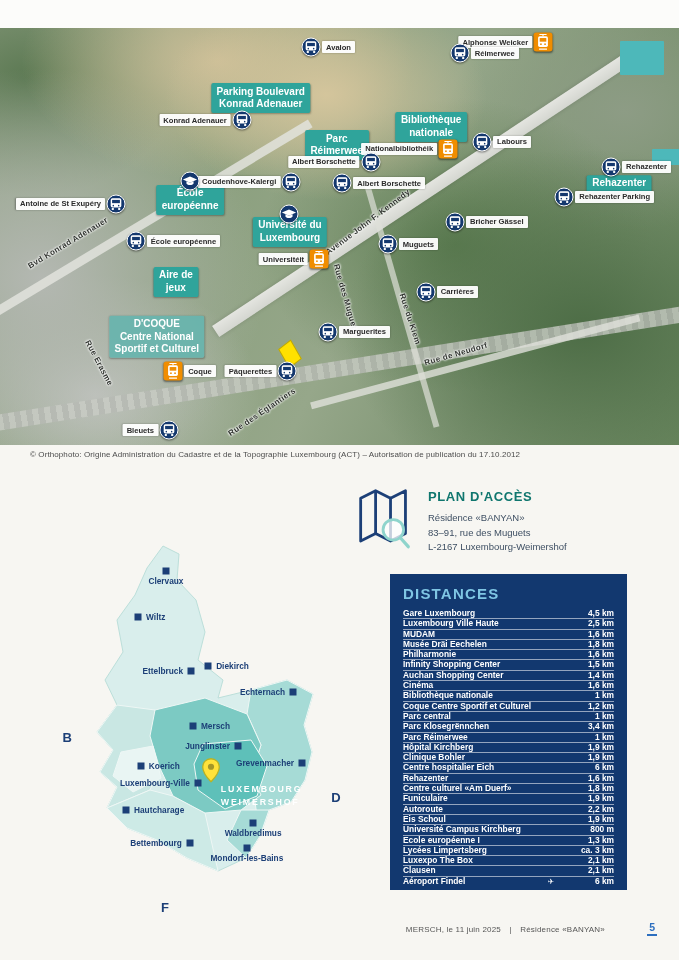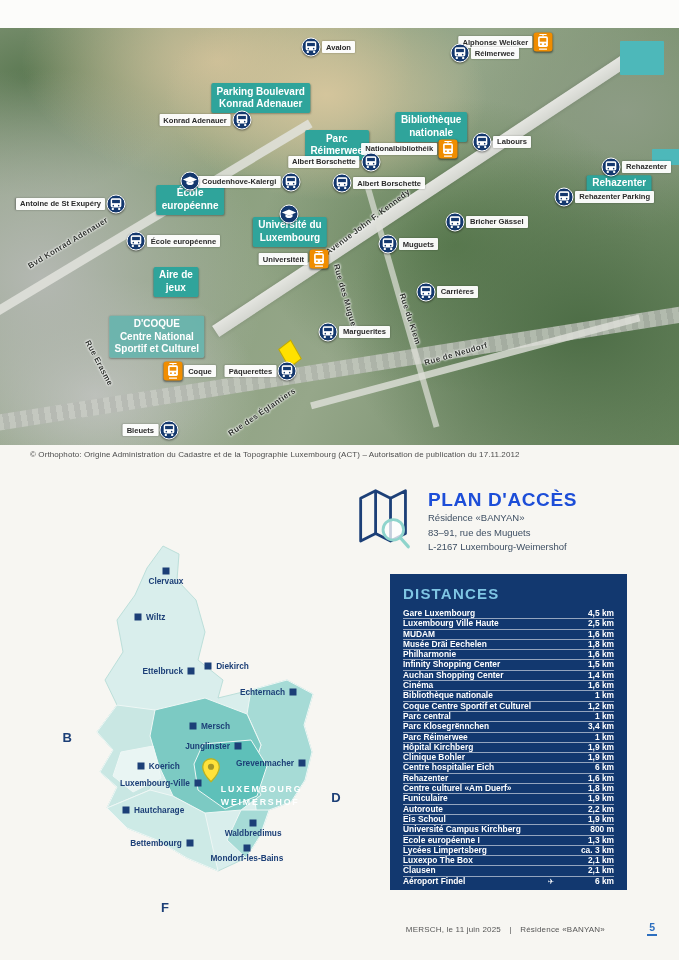--- a/index.html
+++ b/index.html
@@ -42,21 +42,21 @@
   .clip2{left:96%;top:29%;width:30px;height:16px;}
   .site-marker{position:absolute;left:42.7%;top:78.2%;width:14px;height:20px;background:#ffe100;transform:translate(-50%,-50%) rotate(-38deg) skewX(-8deg);border:1px solid rgba(0,0,0,.25);z-index:3;}
   .residence{position:absolute;left:53.2%;top:82%;transform:translate(-50%,-50%);text-align:center;z-index:5;color:#ffe100;}
   .res-l1{font-size:11px;font-weight:bold;letter-spacing:1.5px;text-shadow:-1px -1px 0 #151515,1px -1px 0 #151515,-1px 1px 0 #151515,1px 1px 0 #151515,0 2px 3px rgba(0,0,0,.6);}
   .res-l2{font-size:19px;font-weight:800;letter-spacing:2px;margin-top:1px;text-shadow:-1px -1px 0 #151515,1px -1px 0 #151515,-1px 1px 0 #151515,1px 1px 0 #151515,0 2px 4px rgba(0,0,0,.65);}
 
   .credit{position:absolute;left:30px;top:450px;font-size:8px;color:#4c4c4c;letter-spacing:.1px;}
 
   
   .access-icon{position:absolute;left:356px;top:486px;width:56px;height:66px;}
-  .plan-title{position:absolute;left:428px;top:489px;font-size:19px;font-weight:bold;color:#1d4ed8;letter-spacing:.6px;}
+  .plan-title{position:absolute;left:428px;top:489px;font-size:13px;font-weight:bold;color:#0f766e;letter-spacing:.6px;}
   .address{position:absolute;left:428px;top:511px;font-size:9.5px;color:#3e4f63;line-height:1.55;}
 
   
   .dpanel{position:absolute;left:390px;top:574px;width:237px;height:316px;background:#12386f;box-sizing:border-box;padding:9px 13px 8px 13px;}
   .d-title{font-size:15px;font-weight:bold;color:#7fc6e4;letter-spacing:1.2px;margin:2px 0 7px 0;}
   .d-row{display:flex;align-items:baseline;border-bottom:1px solid rgba(255,255,255,.55);padding:0;height:10.3px;box-sizing:border-box;}
   .d-row:last-child{border-bottom:none;}
   .d-place{flex:1;color:#fff;font-size:8.4px;font-weight:bold;white-space:nowrap;overflow:hidden;line-height:9.2px;}
   .d-val{width:46px;text-align:right;color:#fff;font-size:8.4px;font-weight:bold;line-height:9.2px;}
   .d-plane{color:#fff;font-size:7.5px;line-height:9.2px;margin-right:14px;}
@@ -401,21 +401,21 @@
 Sportif et Culturel</div>
       <div class="street-label" style="left: 54.2%; top: 46.5%; transform: translate(-50%, -50%) rotate(-37deg);">Avenue John F. Kennedy</div>
       <div class="street-label" style="left: 10%; top: 51.6%; transform: translate(-50%, -50%) rotate(-31deg);">Bvd Konrad Adenauer</div>
       <div class="street-label" style="left: 14.6%; top: 80.3%; transform: translate(-50%, -50%) rotate(62deg);">Rue Erasme</div>
       <div class="street-label" style="left: 51%; top: 65%; transform: translate(-50%, -50%) rotate(74deg);">Rue des Muguets</div>
       <div class="street-label" style="left: 60.4%; top: 69.8%; transform: translate(-50%, -50%) rotate(72deg);">Rue du Kiem</div>
       <div class="street-label" style="left: 67.2%; top: 78.2%; transform: translate(-50%, -50%) rotate(-16deg);">Rue de Neudorf</div>
       <div class="street-label" style="left: 38.6%; top: 92.1%; transform: translate(-50%, -50%) rotate(-34deg);">Rue des Églantiers</div>
     </div>
 
-  <div class="credit">© Orthophoto: Origine Administration du Cadastre et de la Topographie Luxembourg (ACT) – Autorisation de publication du 17.11.2012</div>
+  <div class="credit">© Orthophoto: Origine Administration du Cadastre et de la Topographie Luxembourg (ACT) – Autorisation de publication du 17.10.2012</div>
 
   <div class="access-icon">
     <svg viewBox="0 0 60 70">
       <path d="M5 13 L21 5 L37 13 L53 5 V51 L37 59 L21 51 L5 59 Z" fill="none" stroke="#1c3f77" stroke-width="3" stroke-linejoin="round"></path>
       <path d="M21 5 V51 M37 13 V59" stroke="#1c3f77" stroke-width="3"></path>
       <circle cx="40" cy="47" r="11" fill="rgba(255,255,255,.75)" stroke="#8fd4cc" stroke-width="3"></circle>
       <path d="M48 56 L56 65" stroke="#8fd4cc" stroke-width="3.5" stroke-linecap="round"></path>
     </svg>
   </div>
   <div class="plan-title">PLAN D'ACCÈS</div>

